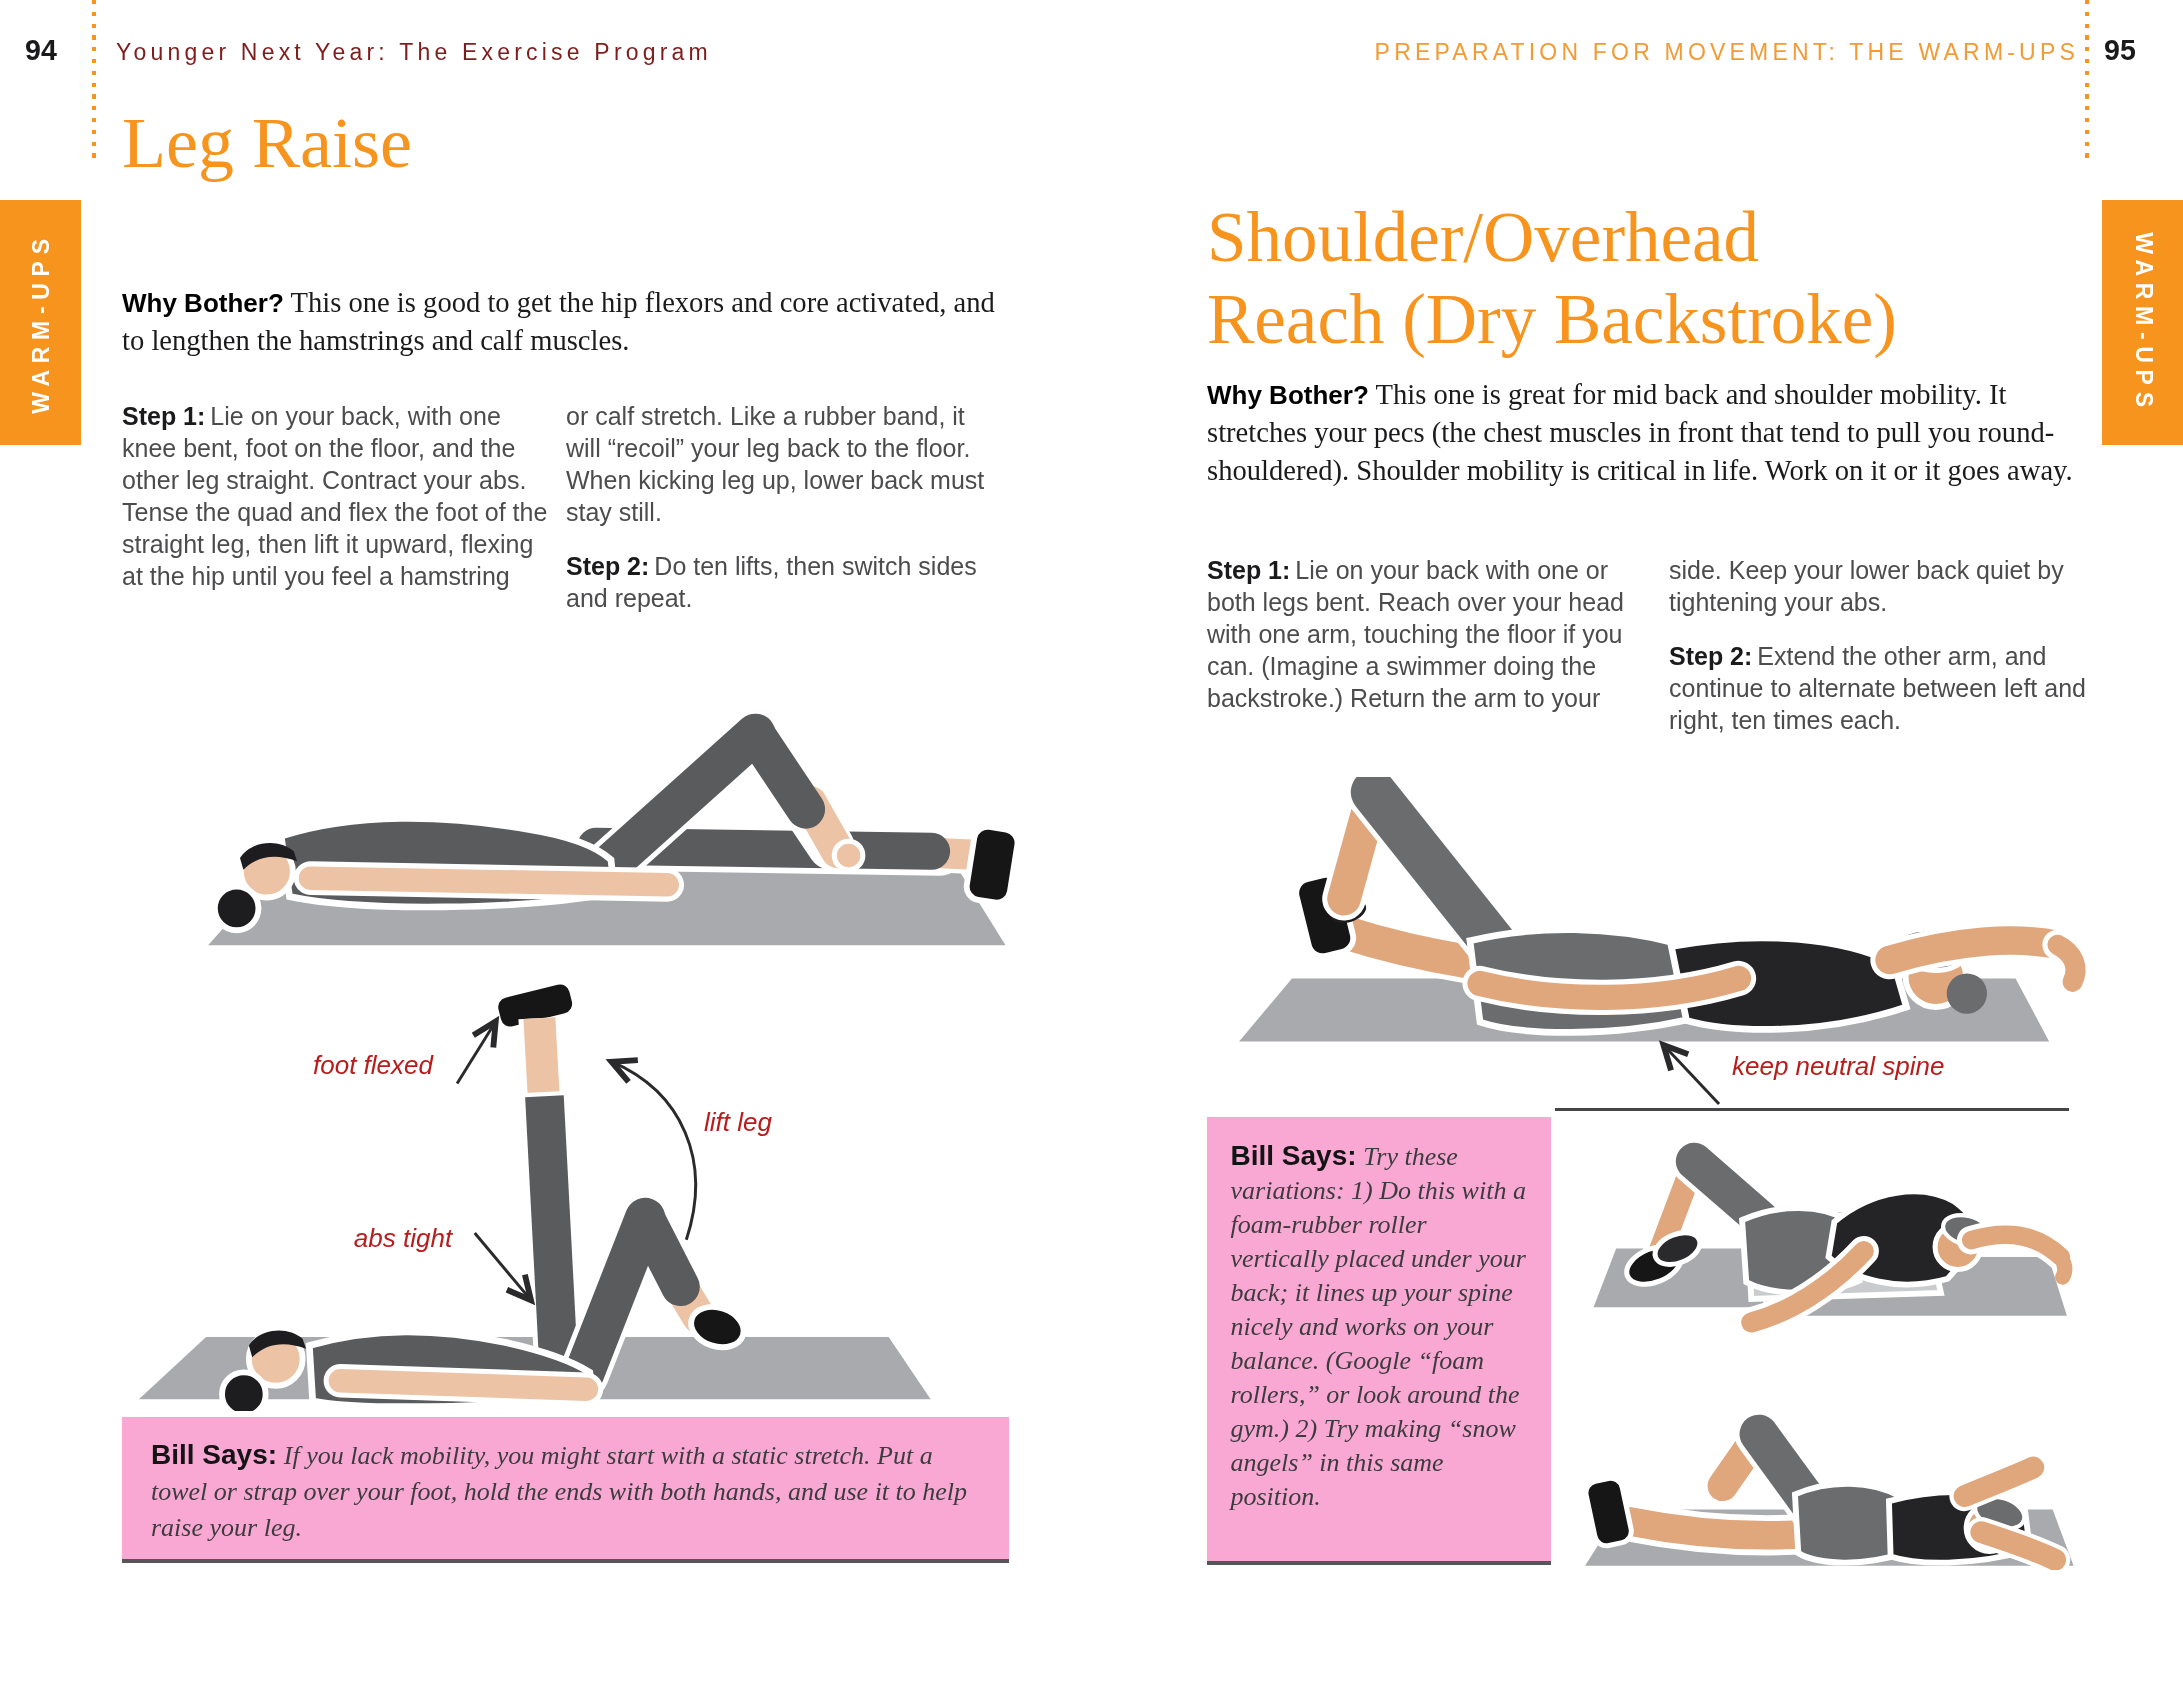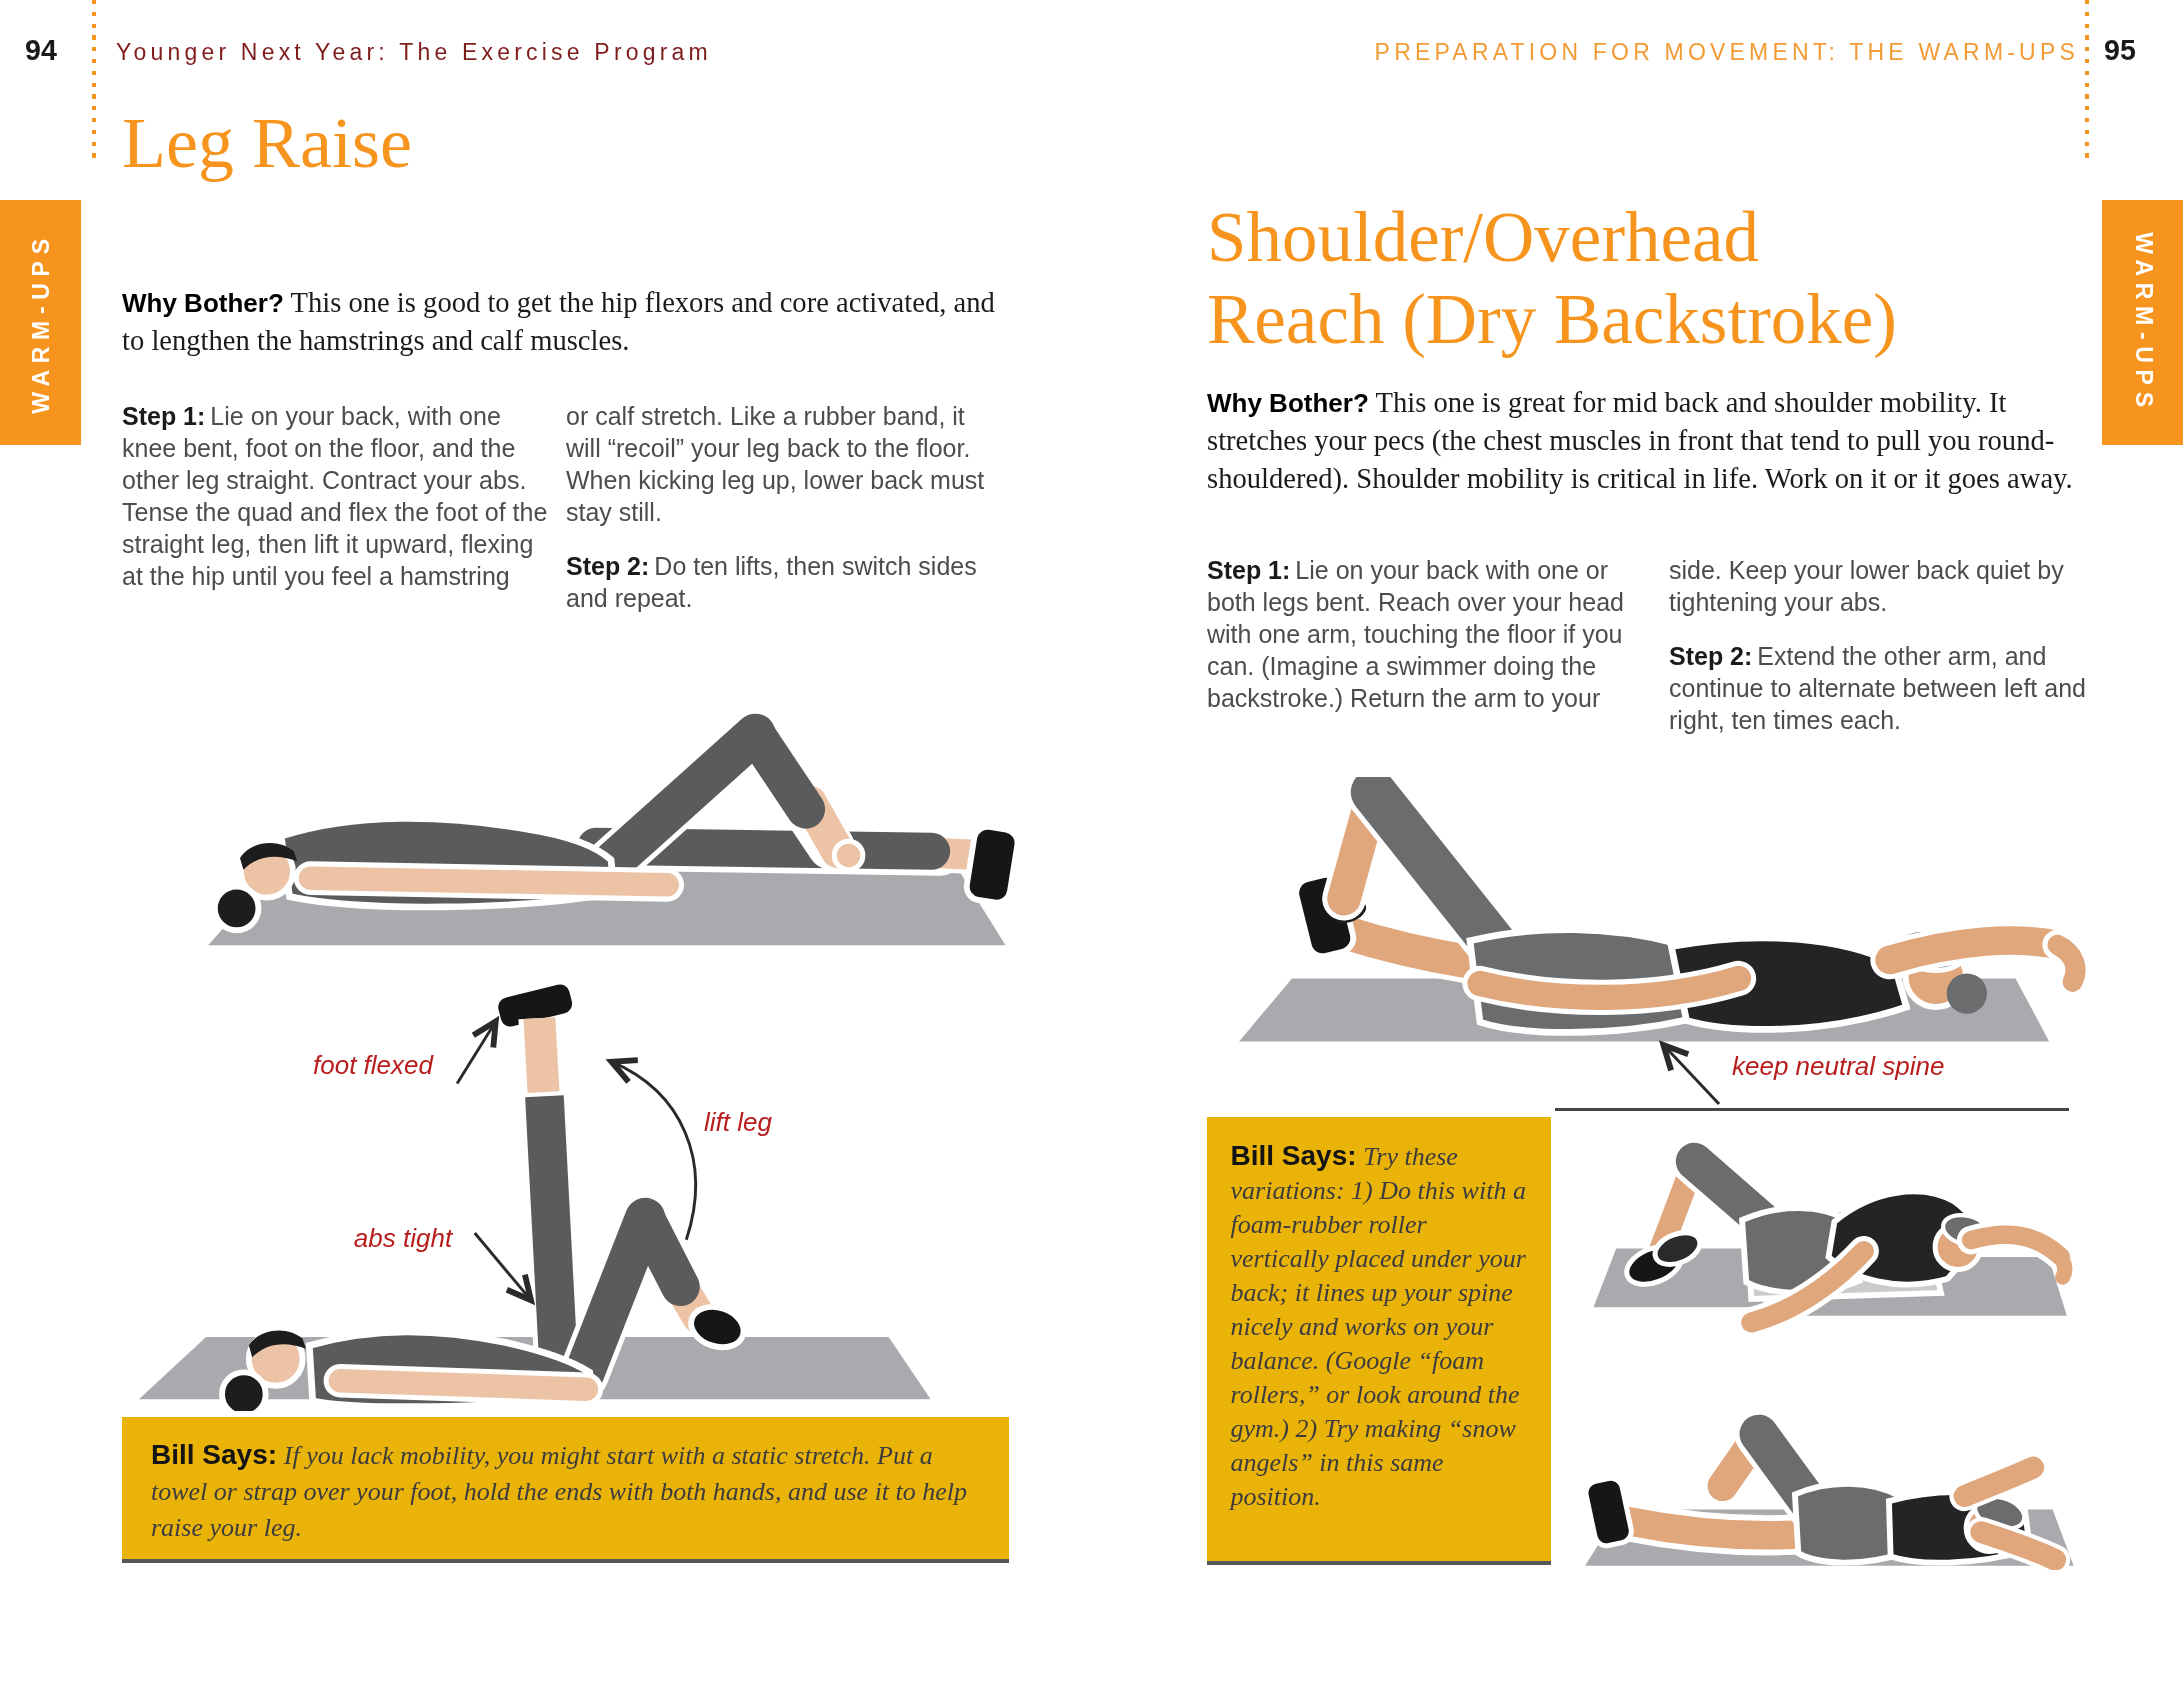--- a/index.html
+++ b/index.html
@@ -29,21 +29,21 @@
 
   
   .title{position:absolute;font-family:"Liberation Serif",serif;color:#F7941E;}
   #title-left{left:122px;top:102px;font-size:72px;}
   #title-right{left:1207px;top:196px;font-size:71px;line-height:82px;}
 
   
   .whybother{position:absolute;font-family:"Liberation Serif",serif;font-size:28.6px;
              line-height:38px;color:#1b1b1d;}
   #wb-left{left:122px;top:284px;width:898px;}
-  #wb-right{left:1207px;top:384px;width:898px;}
+  #wb-right{left:1207px;top:376px;width:898px;}
   .wb-label{font-family:"Liberation Sans",sans-serif;font-weight:bold;font-size:26px;color:#000000;margin-right:6.7px;}
 
   
   .stepcol{position:absolute;font-size:25px;line-height:32px;color:#4c4c4e;}
   .stepcol p{margin:0;}
   .stepcol p + p{margin-top:22px;}
   .steplabel{font-weight:bold;color:#1b1b1d;margin-right:5px;}
   #steps-l1{left:122px;top:400px;width:430px;}
   #steps-l2{left:566px;top:400px;width:422px;}
   #steps-r1{left:1207px;top:554px;width:443px;}
@@ -63,21 +63,21 @@
   #ann-foot{left:286px;top:1050px;width:147px;text-align:right;}
   #ann-lift{left:704px;top:1107px;}
   #ann-abs{left:340px;top:1223px;width:126px;text-align:center;}
   #ann-spine{left:1732px;top:1051px;}
   #spine-arrow{position:absolute;left:1650px;top:1035px;width:80px;height:76px;}
 
   
   #rule-right{position:absolute;left:1555px;top:1108px;width:514px;height:2.5px;background:#454547;}
 
   
-  .billbox{position:absolute;background:#eab308;border-bottom:4.2px solid #55565a;
+  .billbox{position:absolute;background:#f9a8d4;border-bottom:4.2px solid #55565a;
            font-family:"Liberation Serif",serif;font-style:italic;color:#3c3c3e;box-sizing:border-box;}
   .bill-label{font-family:"Liberation Sans",sans-serif;font-style:normal;font-weight:bold;
               font-size:28px;color:#141414;margin-right:6.7px;}
   #bill-left{left:122px;top:1417px;width:887px;height:146px;padding:20px 29px;
              font-size:26px;line-height:36px;}
   #bill-right{left:1207px;top:1117px;width:344px;height:448px;padding:22px 23.5px;
               font-size:26px;line-height:34px;}
 </style>
 </head>
 <body>

